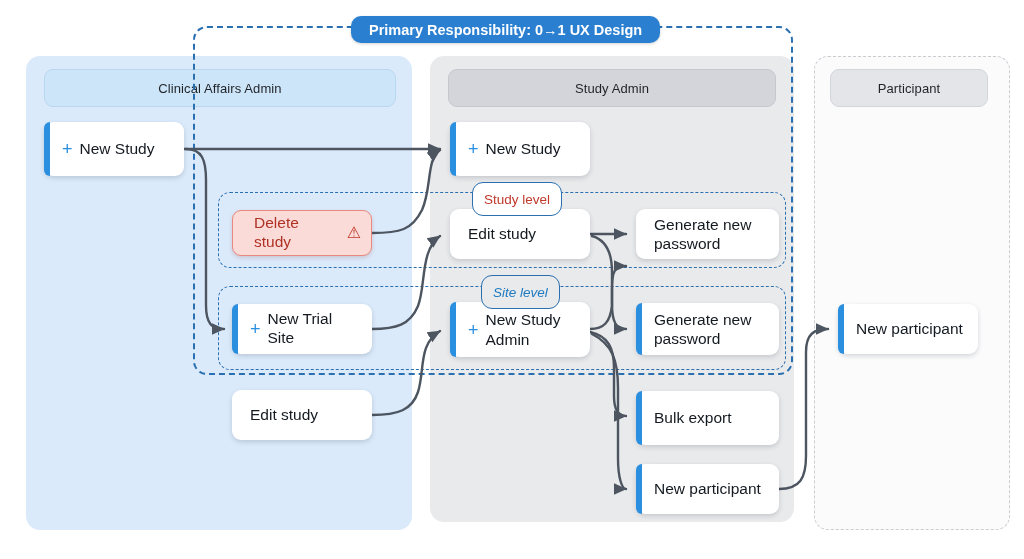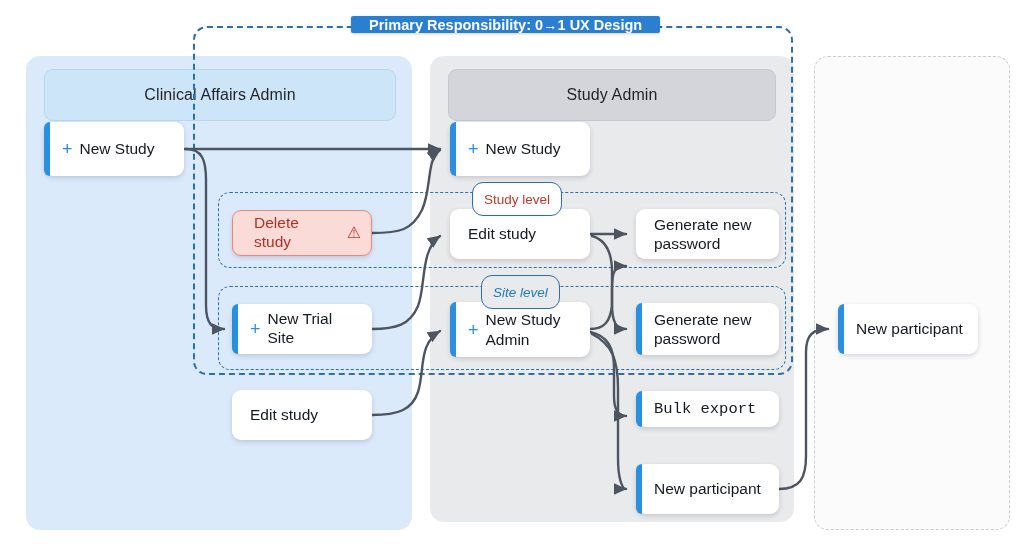--- a/index.html
+++ b/index.html
@@ -33,27 +33,27 @@
     background: #e9eaec;
   }
   .lane-participant {
     left: 814px; top: 56px; width: 196px; height: 474px;
     background: #fbfbfc;
     border: 1.6px dashed #c9ccd1;
   }
 
   .lane-header {
     position: absolute;
-    height: 52px;
+    height: 38px;
     border-radius: 9px;
     box-sizing: border-box;
     display: flex;
     align-items: center;
     justify-content: center;
-    font-size: 16px;
+    font-size: 13px;
     color: #1f2328;
     letter-spacing: .1px;
   }
   .lane-header.blue {
     background: #cde5f8;
     border: 1px solid #b9d7ef;
   }
   .lane-header.grey {
     background: #d3d5da;
     border: 1px solid #c4c7cd;
@@ -110,23 +110,23 @@
     left: 481px; top: 275px;
     border: 1.6px solid #2a6fb0;
     color: #1f7ac0;
     background: #e9eaec;
     font-style: italic;
   }
 
   .title-pill {
     position: absolute;
     left: 351px; top: 16px;
-    height: 17px;
+    height: 27px;
     padding: 0 18px;
-    border-radius: 2px;
+    border-radius: 10px;
     background: #2b7fd1;
     color: #ffffff;
     font-size: 14.5px;
     font-weight: bold;
     display: flex;
     align-items: center;
     justify-content: center;
     white-space: nowrap;
     box-shadow: 0 1px 3px rgba(0,0,0,.18);
   }
@@ -182,21 +182,21 @@
   .c-ca-new-study      { left: 44px;  top: 122px; width: 140px; height: 54px; }
   .c-ca-delete-study   { left: 232px; top: 210px; width: 140px; height: 46px; }
   .c-ca-new-trial-site { left: 232px; top: 304px; width: 140px; height: 50px; }
   .c-ca-edit-study     { left: 232px; top: 390px; width: 140px; height: 50px; }
 
   .c-sa-new-study      { left: 450px; top: 122px; width: 140px; height: 54px; }
   .c-sa-edit-study     { left: 450px; top: 209px; width: 140px; height: 50px; }
   .c-sa-new-study-admin{ left: 450px; top: 302px; width: 140px; height: 55px; }
   .c-sa-gen-pw-study   { left: 636px; top: 209px; width: 143px; height: 50px; }
   .c-sa-gen-pw-site    { left: 636px; top: 303px; width: 143px; height: 52px; }
-  .c-sa-bulk-export    { left: 636px; top: 391px; width: 143px; height: 36px; font-family: Liberation Mono, monospace; }
+  .c-sa-bulk-export    { left: 636px; top: 391px; width: 143px; height: 54px; }
   .c-sa-new-participant{ left: 636px; top: 464px; width: 143px; height: 50px; }
 
   .c-p-new-participant { left: 838px; top: 304px; width: 140px; height: 50px; }
 
   
   #connectors {
     position: absolute;
     left: 0; top: 0;
     width: 1024px; height: 559px;
     pointer-events: none;
@@ -214,20 +214,21 @@
 <div id="canvas">
 
   <div class="lane lane-clinical"></div>
   <div class="lane lane-study"></div>
   <div class="lane lane-participant">
     
   </div>
 
   <div class="lane-header blue hdr-clinical">Clinical Affairs Admin</div>
   <div class="lane-header grey hdr-study">Study Admin</div>
+  <div class="lane-header light hdr-part">Participant</div>
 
   <div class="region region-primary"></div>
   <div class="region region-studylevel"></div>
   <div class="region region-sitelevel"></div>
 
   <svg id="connectors">
     <defs>
       <marker id="arrow" viewBox="0 0 10 10" refX="8.5" refY="5" markerWidth="6" markerHeight="6" orient="auto-start-reverse">
         <path d="M 0 1 L 9 5 L 0 9 z" fill="#4c5560"></path>
       </marker>

